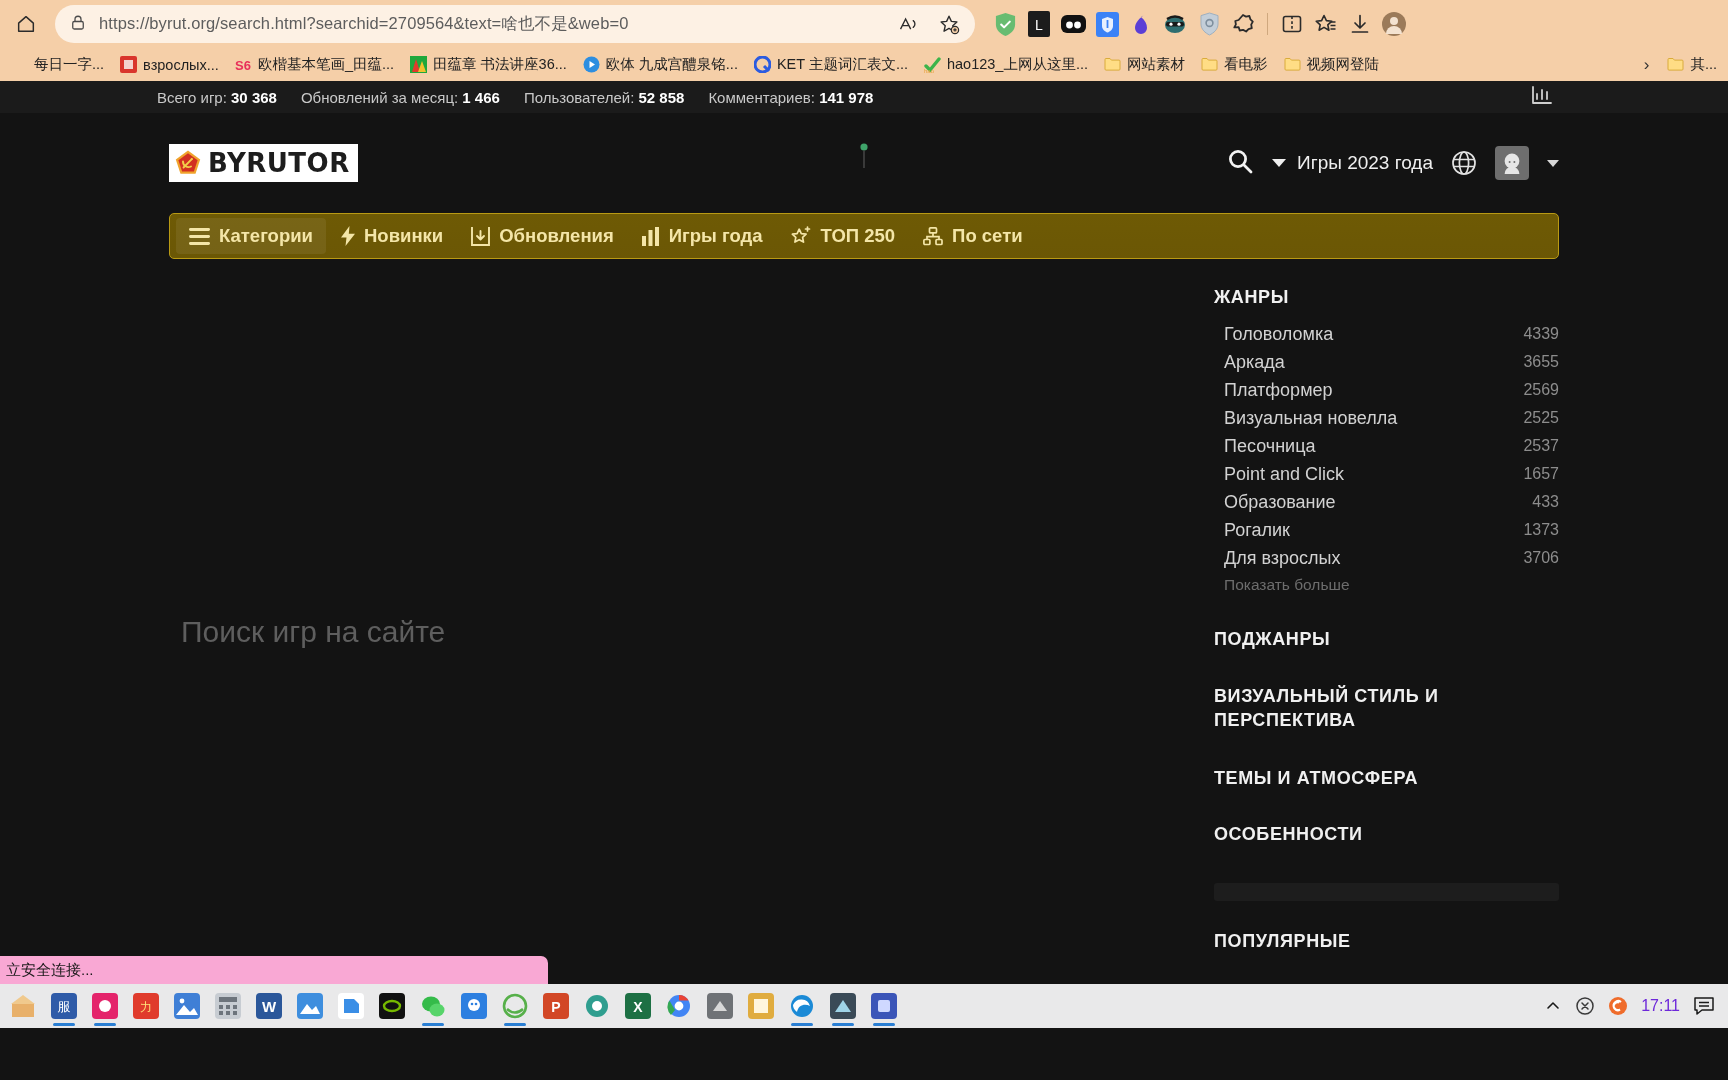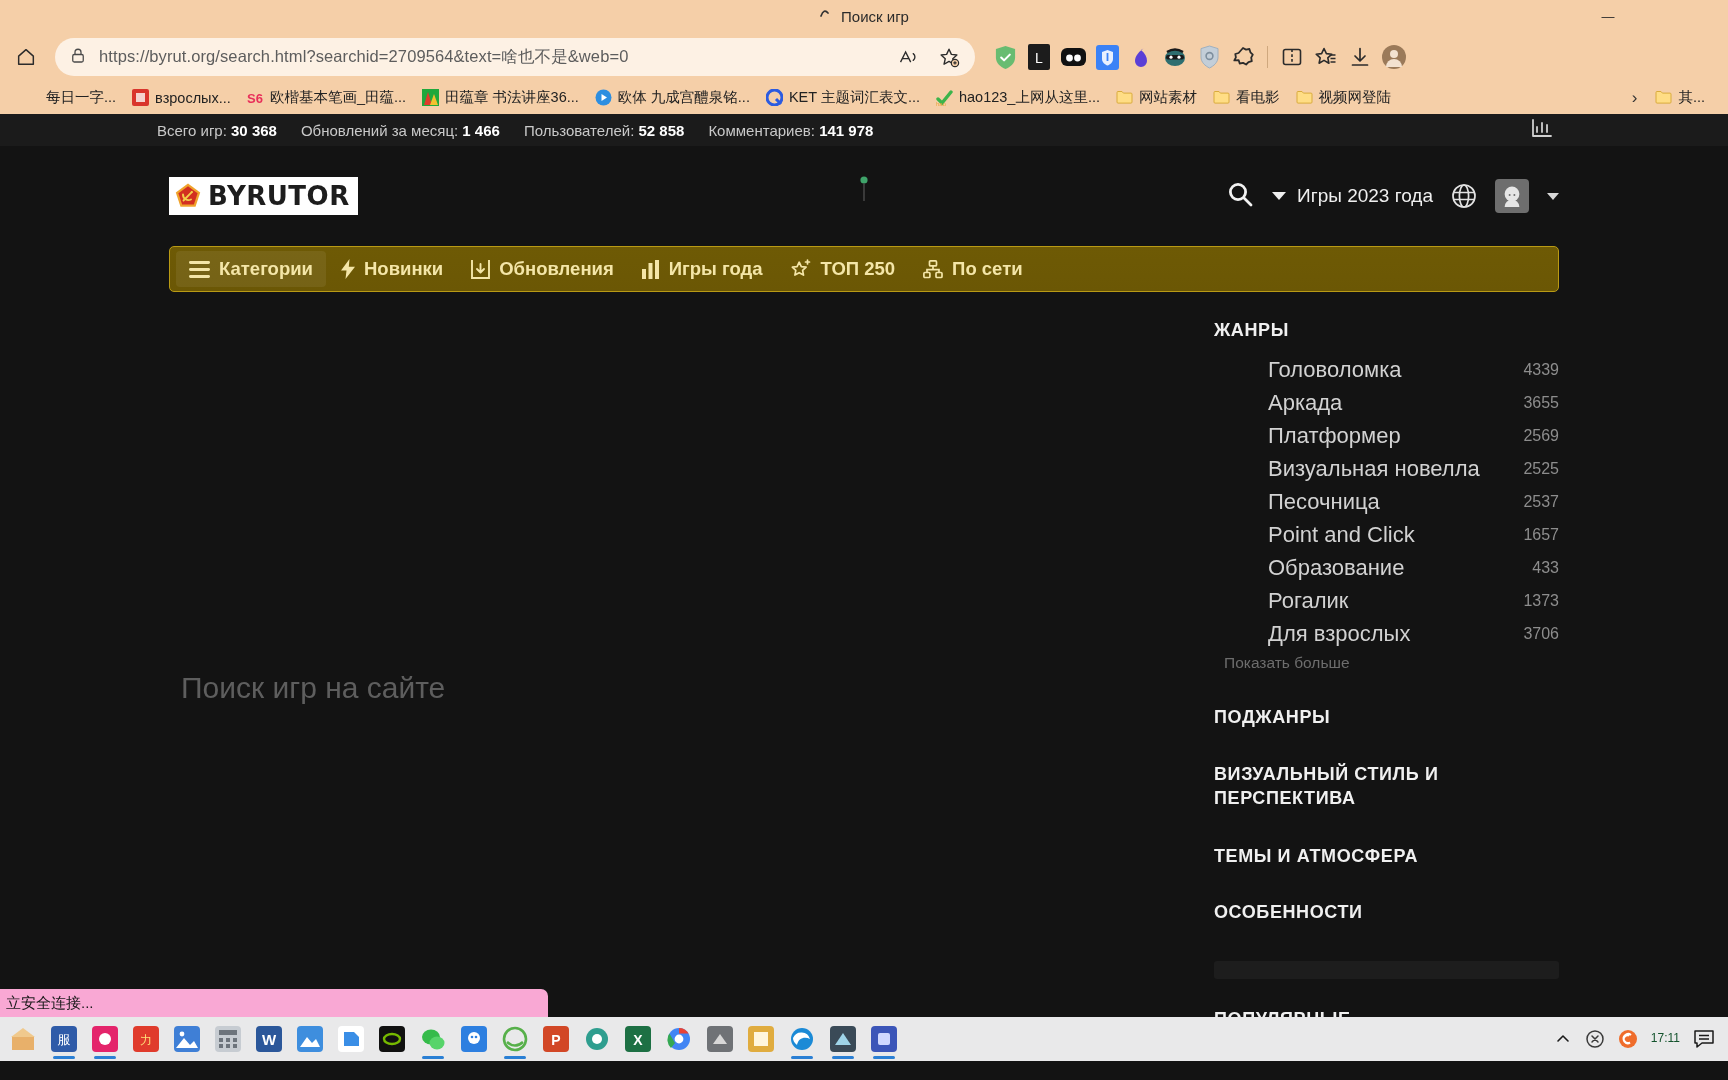--- a/index.html
+++ b/index.html
@@ -57,21 +57,21 @@
   }
   .ext-ico {
     width: 30px; height: 30px;
     display: flex; align-items: center; justify-content: center;
     flex: 0 0 auto;
   }
   .vdiv { width: 1px; height: 22px; background: #cfa87e; margin: 0 5px; }
   
   .bookmarks {
     height: 33px; display: flex; align-items: center;
-    padding: 0 16px; gap: 2px; overflow: hidden;
+    padding: 0 4px; gap: 2px; overflow: hidden;
   }
   .bm {
     display: flex; align-items: center; gap: 6px;
     padding: 3px 7px; border-radius: 5px;
     font-size: 14.5px; color: #222; white-space: nowrap;
     flex: 0 0 auto;
   }
   .bm-ico { width: 17px; height: 17px; flex: 0 0 auto; }
   .bm-overflow {
     margin-left: auto; padding: 0 9px; font-size: 17px; color: #333;
@@ -156,21 +156,21 @@
   .side-col { flex: 0 0 355px; padding-left: 10px; }
   .side-h {
     font-size: 18px; font-weight: 700; color: #f0f0f0;
     letter-spacing: 0.6px; text-transform: uppercase;
     margin-bottom: 12px;
   }
   .genre-row {
     display: flex; align-items: center; justify-content: space-between;
     padding: 3.5px 0 3.5px 10px;
   }
-  .genre-name { font-size: 22px; color: #d2d2d2; margin-left: 44px; }
+  .genre-name { font-size: 18px; color: #d2d2d2; }
   .genre-count { font-size: 16px; color: #8d8d8d; }
   .show-more {
     font-size: 15.5px; color: #6d6d6d; padding: 4px 0 0 10px;
   }
   .side-block { margin-top: 35px; }
   .side-h.multi { line-height: 1.32; }
   .side-sep {
     margin-top: 38px; height: 18px; background: #1d1d1d; border-radius: 3px;
   }
   .popular-block { margin-top: 30px; }
@@ -197,43 +197,28 @@
     position: relative; flex: 0 0 auto;
   }
   .tapp.running::after {
     content:''; position:absolute; bottom:-1px; left:8px; right:8px;
     height:3px; background:#2a7fd4; border-radius:2px;
   }
   .tray {
     margin-left: auto; display: flex; align-items: center;
     gap: 13px; padding-right: 9px;
   }
-  .tray-clock { font-size: 12px; color: #14532d; line-height:1.1; }
+  .tray-clock { font-size: 16px; color: #6d28d9; line-height:1.1; }
   .tray-ico { display:flex; align-items:center; }
 </style>
 </head>
 <body>
 
 <div class="browser-chrome">
 
-  <div class="titlebar">
-    <div class="tab-title-wrap">
-      <span class="tab-favicon">
-        <svg width="15" height="15" viewBox="0 0 15 15">
-            <path d="M2 10 Q5 2 9 7" stroke="#333" stroke-width="1.7" fill="none" stroke-linecap="round"></path>
-          </svg>
-      </span>
-      <span class="tab-title">Поиск игр</span>
-    </div>
-    <div class="win-controls">
-      <div class="win-btn">—</div>
-      <div class="win-btn" style="opacity:.0"></div>
-      <div class="win-btn" style="opacity:.0"></div>
-    </div>
-  </div>
 
   <div class="toolbar">
     <div class="tb-icon">
       <svg width="22" height="22" viewBox="0 0 24 24" fill="none" stroke="#2b2b2b" stroke-width="1.6">
         <path d="M4 11 L12 4 L20 11 V20 H4 Z" stroke-linejoin="round"></path>
       </svg>
     </div>
 
     <div class="addressbar">
       <span class="lock-ico">

